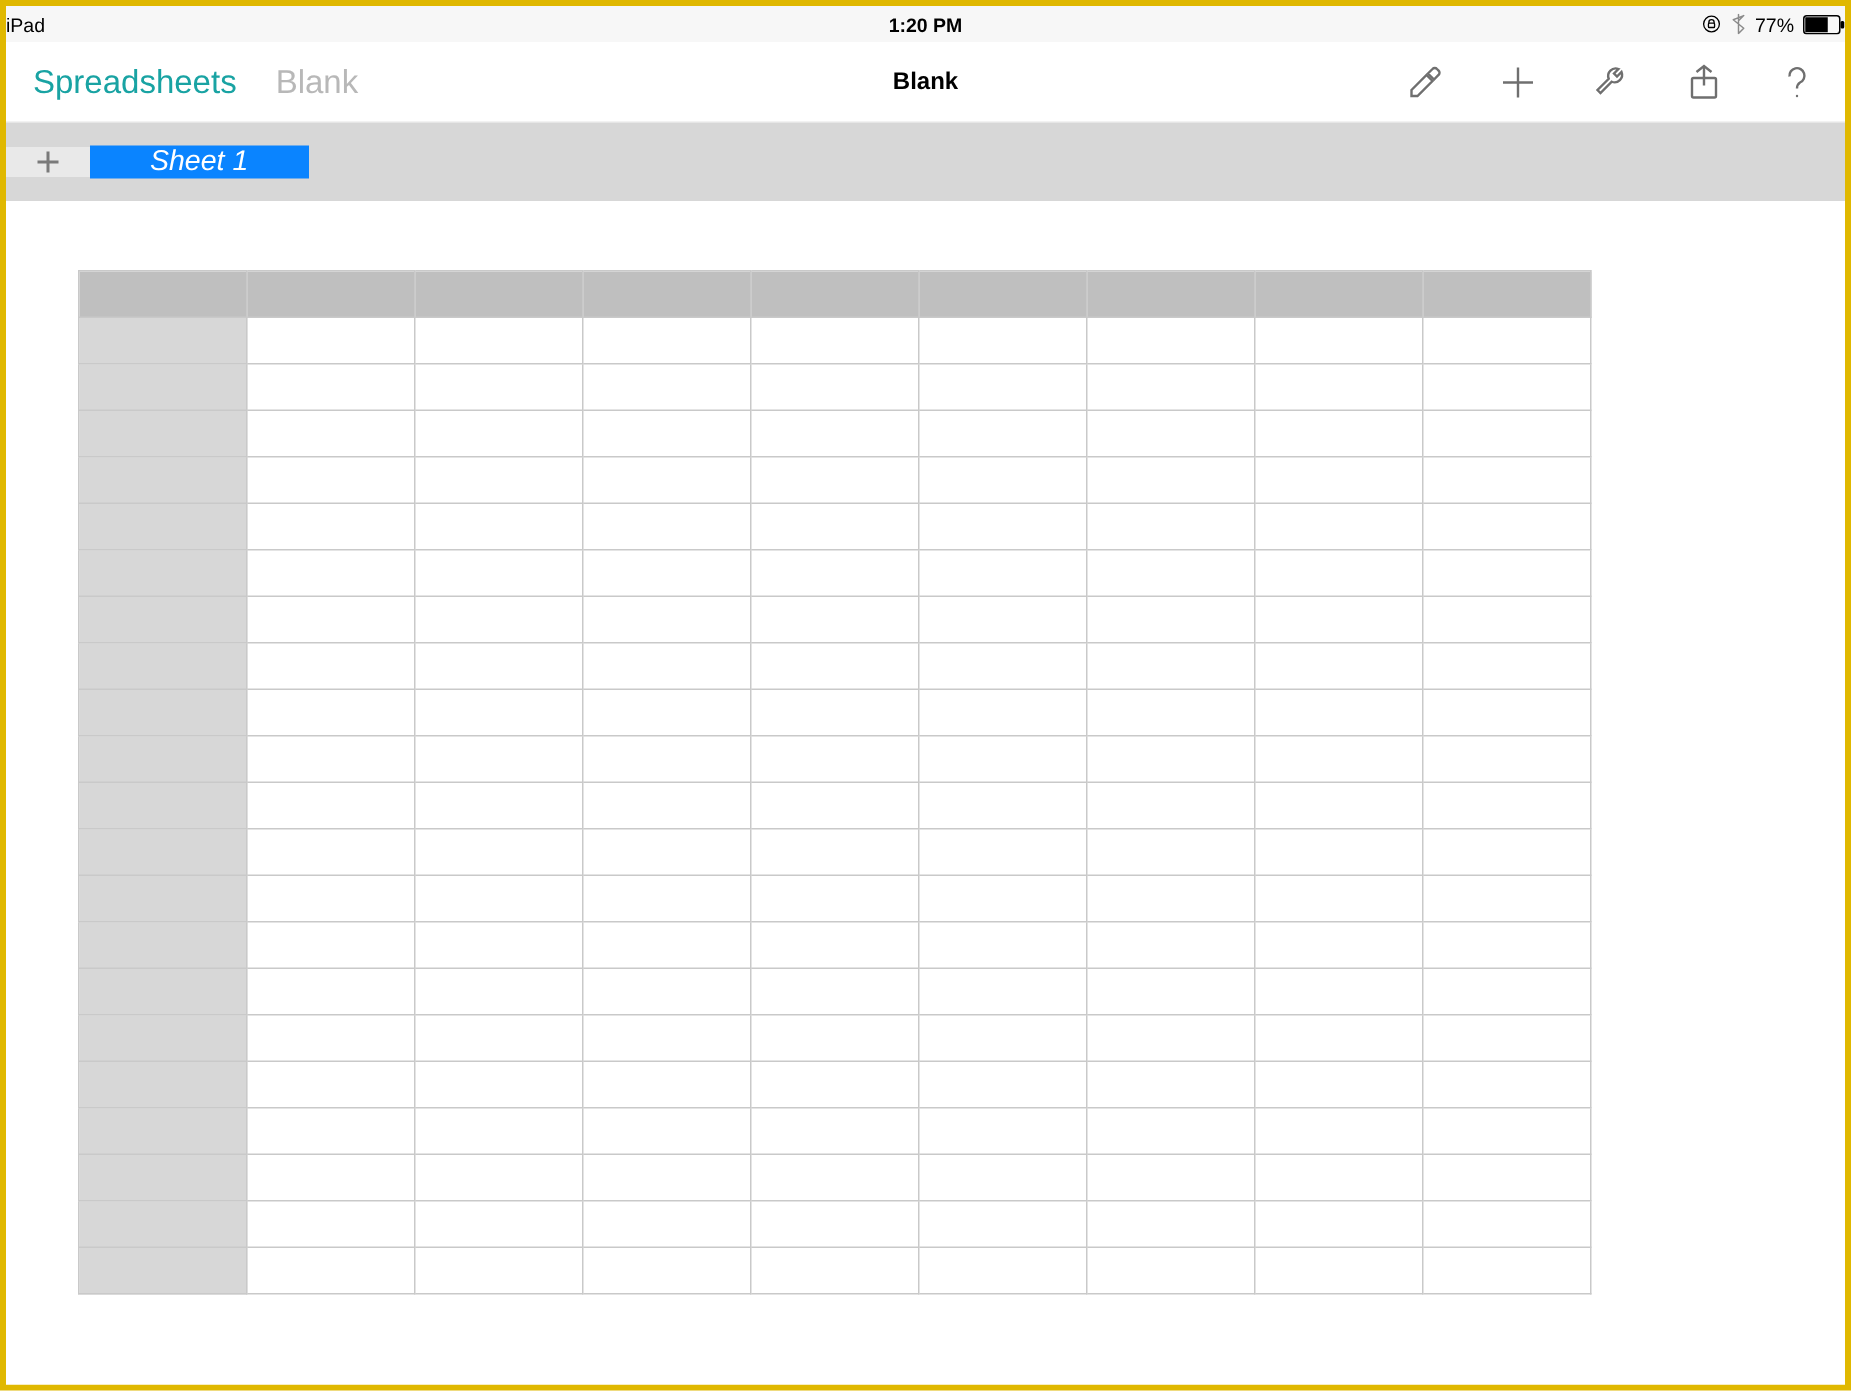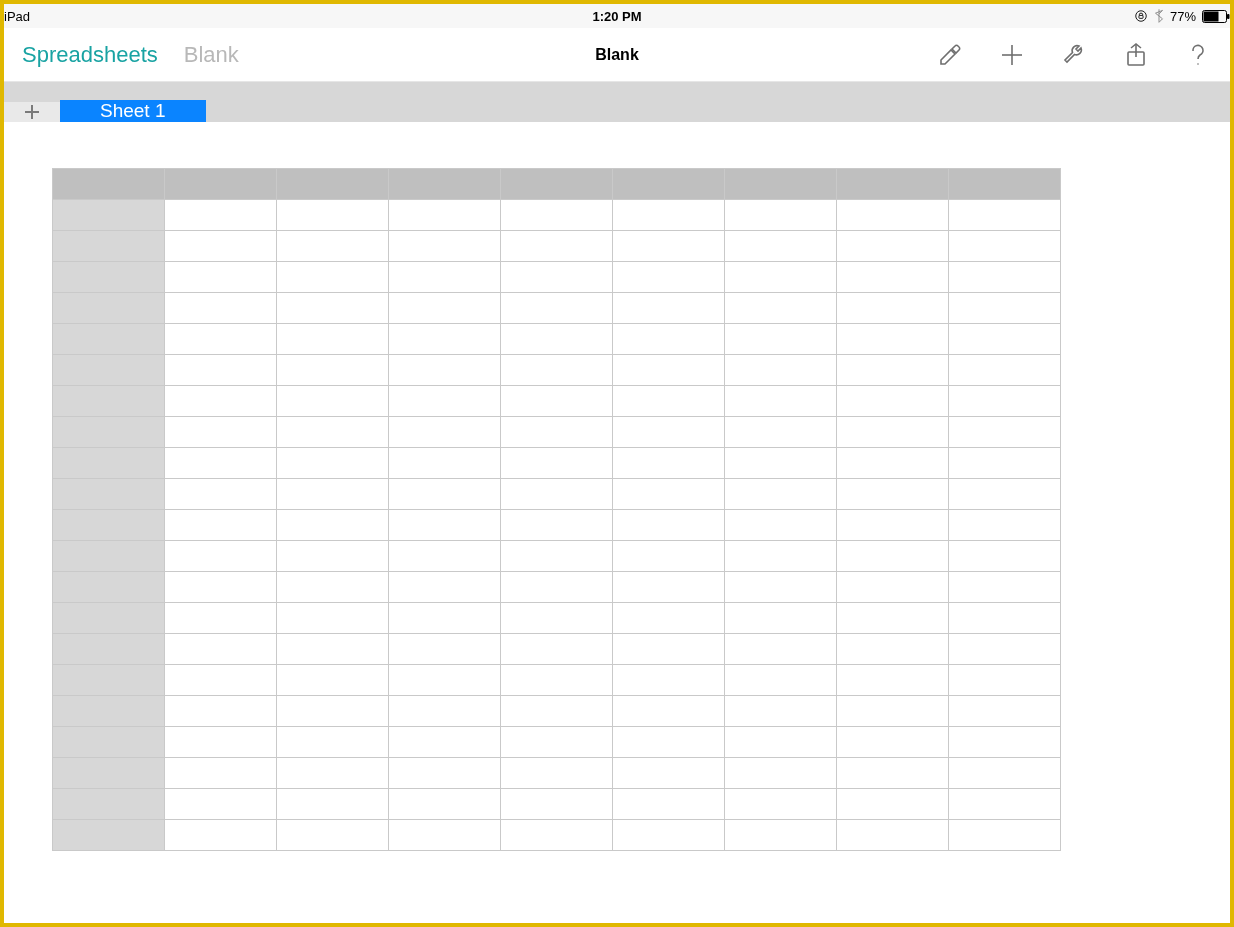--- a/index.html
+++ b/index.html
@@ -39,24 +39,25 @@
     font-size: 16px; font-weight: 600; color: #000; pointer-events: none;
   }
   .toolbar .right-actions {
     margin-left: auto; display: flex; align-items: center; gap: 34px;
   }
   .icon-btn { width: 28px; height: 28px; display: flex; align-items: center; justify-content: center; color: #6f6f6f; }
   .icon-btn svg { width: 26px; height: 26px; stroke: currentColor; fill: none; stroke-width: 1.6; }
 
   
   .tab-bar {
-    height: 40px;
+    height: 52px;
     background: #d7d7d7;
     display: flex;
-    align-items: flex-end;
+    align-items: center;
+    font-style: italic;
   }
   .add-sheet {
     width: 56px;
     display: flex;
     align-items: center;
     justify-content: center;
     color: #7a7a7a;
     background: #e9e9e9;
   }
   .add-sheet svg { width: 20px; height: 20px; stroke: currentColor; stroke-width: 2; }

